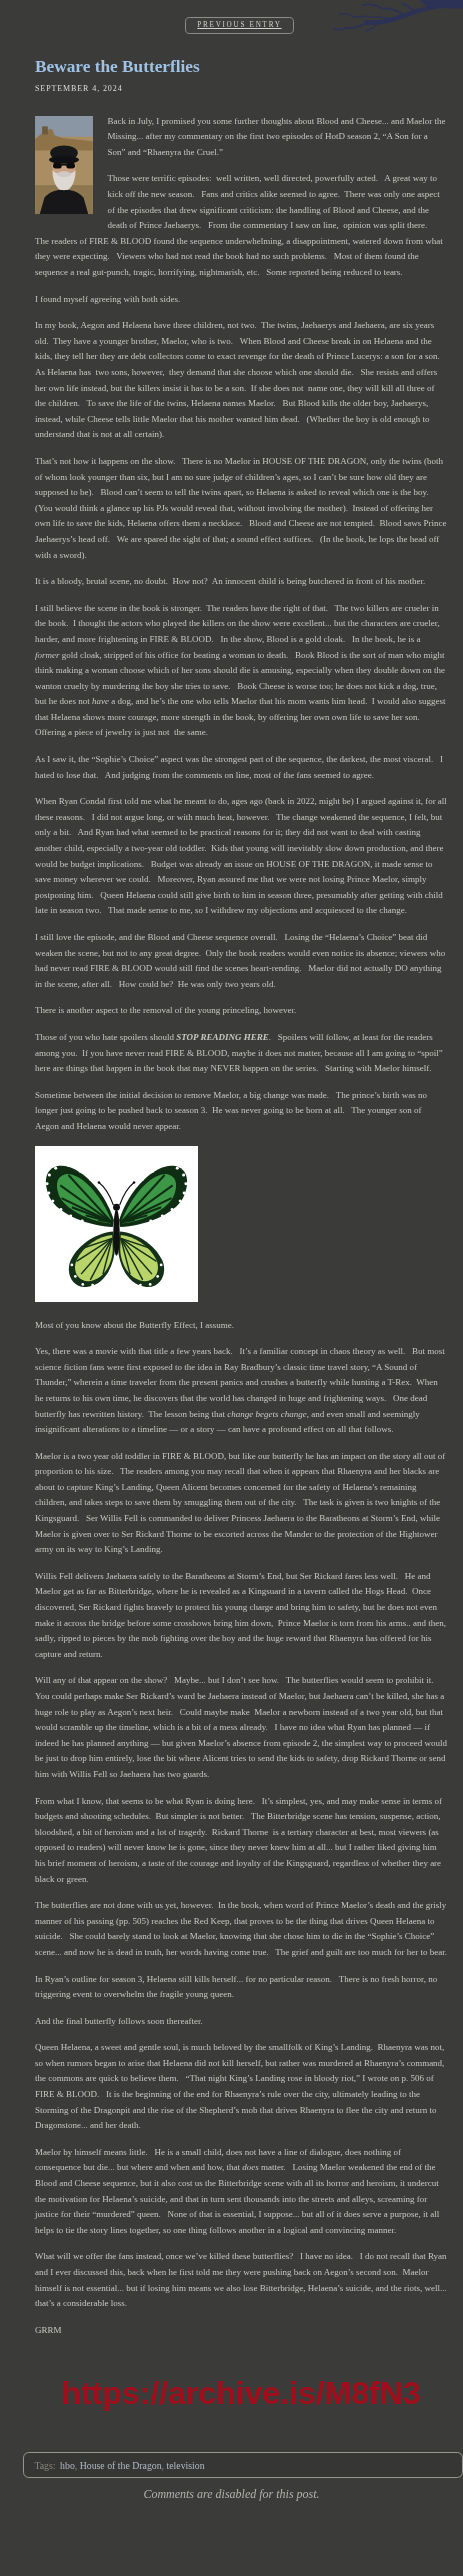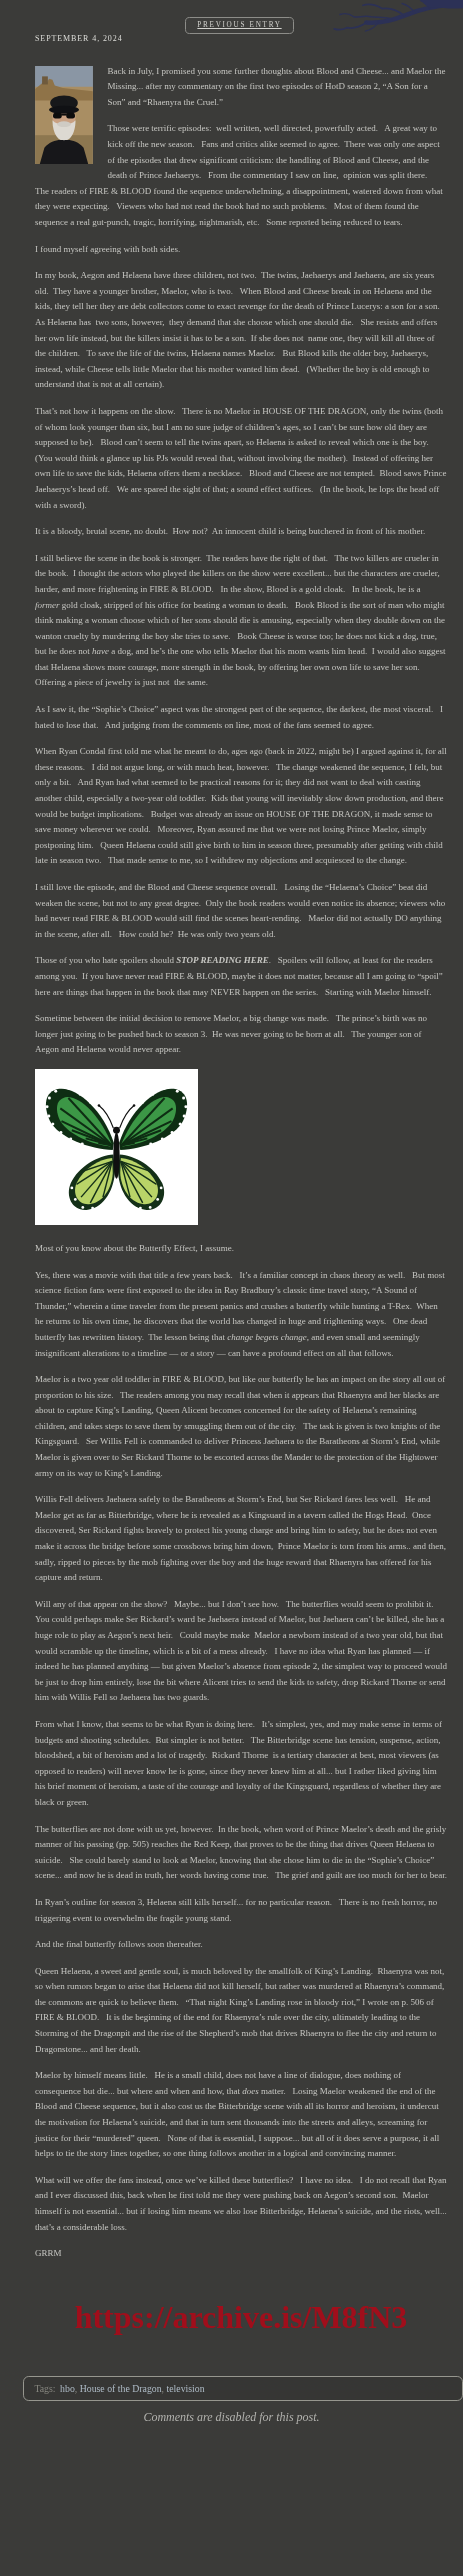--- a/index.html
+++ b/index.html
@@ -33,21 +33,21 @@
     font-size:9px; line-height:15.6px; margin:8px 0 11px;
     white-space:pre-wrap; color:#c6c6c2;
   }
   .article em{font-style:italic;}
   .butterfly-wrap{
     width:163px; height:156px; background:#ffffff; margin:5.8px 0 16px;
   }
   .signature{}
   .archive-url{
     display:block; text-align:center; text-decoration:none;
-    font-family:Liberation Serif, serif;
+    font-family:Liberation Sans, sans-serif;
     font-weight:bold; font-size:32px; color:#a00e1b;
     margin:37px 5.8px 0; letter-spacing:0;
   }
   .tags-box{
     margin:40px 0 0 23px; border:1.2px solid #96968e; border-radius:5.8px;
     padding:6.3px 10.4px; font-size:9.8px; background:rgba(0,0,0,0.07);
   }
   .tags-label{color:#86867f; margin-right:4.6px;}
   .tag-link{color:#aebbc6; text-decoration:none;}
   .tag-sep{color:#86867f;}
@@ -70,20 +70,21 @@
     <path d="M222,14 C218,8 212,3 206,1" stroke-width="2"></path>
   </g>
   <path d="M206,0 L280,0 L280,14 C252,17 236,10 222,13 C214,9 209,4 206,0 Z" fill="#2c3156"></path>
 </svg>
 
 <div class="topnav">
   <a class="prev-btn" href="#">PREVIOUS ENTRY</a>
 </div>
 
 <div class="post">
+  <h1 class="post-title">Beware the Butterflies</h1>
   <div class="post-date">SEPTEMBER 4, 2024</div>
 
   <div class="article">
 
     <svg class="avatar" viewBox="0 0 100 170" xmlns="http://www.w3.org/2000/svg">
       <rect width="100" height="170" fill="#8a96a4"></rect>
       <rect y="36" width="100" height="134" fill="#a98e63"></rect>
       <path d="M0,40 L14,28 L20,30 L24,22 L30,24 L34,34 L48,38 L100,44 L100,60 L0,60 Z" fill="#8f7348"></path>
       <rect x="12" y="18" width="10" height="14" fill="#6f5a3c"></rect>
       <rect y="120" width="100" height="50" fill="#7c6844" opacity="0.6"></rect>
@@ -101,20 +102,21 @@
   <p><span>Back in July, I promised you some further thoughts about Blood and Cheese... and Maelor the Missing... after my commentary on the first two episodes of HotD season 2, “A Son for a Son” and “Rhaenyra the Cruel.”</span></p>
       <p><span>Those were terrific episodes:  well written, well directed, powerfully acted.   A great way to kick off the new season.   Fans and critics alike seemed to agree.  There was only one aspect of the episodes that drew significant criticism: the handling of Blood and Cheese, and the death of Prince Jaehaerys.   From the commentary I saw on line,  opinion was split there.   The readers of FIRE &amp; BLOOD found the sequence underwhelming, a disappointment, watered down from what they were expecting.   Viewers who had not read the book had no such problems.   Most of them found the sequence a real gut-punch, tragic, horrifying, nightmarish, etc.   Some reported being reduced to tears.</span></p>
       <p><span>I found myself agreeing with both sides.</span></p>
       <p><span>In my book, Aegon and Helaena have three children, not two.  The twins, Jaehaerys and Jaehaera, are six years old.  They have a younger brother, Maelor, who is two.   When Blood and Cheese break in on Helaena and the kids, they tell her they are debt collectors come to exact revenge for the death of Prince Lucerys: a son for a son.  As Helaena has  two sons, however,  they demand that she choose which one should die.   She resists and offers her own life instead, but the killers insist it has to be a son.  If she does not  name one, they will kill all three of the children.   To save the life of the twins, Helaena names Maelor.   But Blood kills the older boy, Jaehaerys, instead, while Cheese tells little Maelor that his mother wanted him dead.   (Whether the boy is old enough to understand that is not at all certain).</span></p>
       <p><span>That’s not how it happens on the show.   There is no Maelor in HOUSE OF THE DRAGON, only the twins (both of whom look younger than six, but I am no sure judge of children’s ages, so I can’t be sure how old they are supposed to be).   Blood can’t seem to tell the twins apart, so Helaena is asked to reveal which one is the boy.  (You would think a glance up his PJs would reveal that, without involving the mother).  Instead of offering her own life to save the kids, Helaena offers them a necklace.   Blood and Cheese are not tempted.  Blood saws Prince Jaehaerys’s head off.   We are spared the sight of that; a sound effect suffices.   (In the book, he lops the head off with a sword).</span></p>
       <p><span>It is a bloody, brutal scene, no doubt.  How not?  An innocent child is being butchered in front of his mother.</span></p>
       <p><span>I still believe the scene in the book is stronger.  The readers have the right of that.   The two killers are crueler in the book.  I thought the actors who played the killers on the show were excellent... but the characters are crueler, harder, and more frightening in FIRE &amp; BLOOD.   In the show, Blood is a gold cloak.   In the book, he is a </span><em>former</em><span> gold cloak, stripped of his office for beating a woman to death.   Book Blood is the sort of man who might think making a woman choose which of her sons should die is amusing, especially when they double down on the wanton cruelty by murdering the boy she tries to save.   Book Cheese is worse too; he does not kick a dog, true, but he does not </span><em>have</em><span> a dog, and he’s the one who tells Maelor that his mom wants him head.  I would also suggest that Helaena shows more courage, more strength in the book, by offering her own own life to save her son.   Offering a piece of jewelry is just not  the same.</span></p>
       <p><span>As I saw it, the “Sophie’s Choice” aspect was the strongest part of the sequence, the darkest, the most visceral.   I hated to lose that.   And judging from the comments on line, most of the fans seemed to agree.</span></p>
       <p><span>When Ryan Condal first told me what he meant to do, ages ago (back in 2022, might be) I argued against it, for all these reasons.   I did not argue long, or with much heat, however.   The change weakened the sequence, I felt, but only a bit.   And Ryan had what seemed to be practical reasons for it; they did not want to deal with casting another child, especially a two-year old toddler.  Kids that young will inevitably slow down production, and there would be budget implications.   Budget was already an issue on HOUSE OF THE DRAGON, it made sense to save money wherever we could.   Moreover, Ryan assured me that we were not losing Prince Maelor, simply postponing him.   Queen Helaena could still give birth to him in season three, presumably after getting with child late in season two.   That made sense to me, so I withdrew my objections and acquiesced to the change.</span></p>
       <p><span>I still love the episode, and the Blood and Cheese sequence overall.   Losing the “Helaena’s Choice” beat did weaken the scene, but not to any great degree.  Only the book readers would even notice its absence; viewers who had never read FIRE &amp; BLOOD would still find the scenes heart-rending.   Maelor did not actually DO anything in the scene, after all.   How could he?  He was only two years old.</span></p>
+      <p><span>There is another aspect to the removal of the young princeling, however.</span></p>
       <p><span>Those of you who hate spoilers should </span><em style="font-weight: bold;">STOP READING HERE</em><span>.   Spoilers will follow, at least for the readers among you.  If you have never read FIRE &amp; BLOOD, maybe it does not matter, because all I am going to “spoil” here are things that happen in the book that may NEVER happen on the series.   Starting with Maelor himself.</span></p>
       <p><span>Sometime between the initial decision to remove Maelor, a big change was made.   The prince’s birth was no longer just going to be pushed back to season 3.  He was never going to be born at all.   The younger son of Aegon and Helaena would never appear.</span></p>
   <div class="butterfly-wrap">
     <svg viewBox="0 0 283 270" width="163" height="156" xmlns="http://www.w3.org/2000/svg">
       <rect width="283" height="270" fill="#ffffff"></rect>
       <g stroke="#111111" stroke-width="2" fill="none">
         <path d="M136,102 C128,80 120,70 111,63"></path>
         <path d="M147,102 C155,80 163,70 172,63"></path>
       </g>
       <circle cx="111" cy="63" r="2.2" fill="#111"></circle>
@@ -204,21 +206,21 @@
       <circle cx="141.5" cy="106" r="6" fill="#101010"></circle>
     </svg>
   </div>
 <p><span>Most of you know about the Butterfly Effect, I assume.</span></p>
       <p><span>Yes, there was a movie with that title a few years back.   It’s a familiar concept in chaos theory as well.   But most science fiction fans were first exposed to the idea in Ray Bradbury’s classic time travel story, “A Sound of Thunder,” wherein a time traveler from the present panics and crushes a butterfly while hunting a T-Rex.  When he returns to his own time, he discovers that the world has changed in huge and frightening ways.   One dead butterfly has rewritten history.  The lesson being that </span><em>change begets change</em><span>, and even small and seemingly insignificant alterations to a timeline — or a story — can have a profound effect on all that follows.</span></p>
       <p><span>Maelor is a two year old toddler in FIRE &amp; BLOOD, but like our butterfly he has an impact on the story all out of proportion to his size.   The readers among you may recall that when it appears that Rhaenyra and her blacks are about to capture King’s Landing, Queen Alicent becomes concerned for the safety of Helaena’s remaining children, and takes steps to save them by smuggling them out of the city.   The task is given is two knights of the Kingsguard.   Ser Willis Fell is commanded to deliver Princess Jaehaera to the Baratheons at Storm’s End, while Maelor is given over to Ser Rickard Thorne to be escorted across the Mander to the protection of the Hightower army on its way to King’s Landing.</span></p>
       <p><span>Willis Fell delivers Jaehaera safely to the Baratheons at Storm’s End, but Ser Rickard fares less well.   He and Maelor get as far as Bitterbridge, where he is revealed as a Kingsuard in a tavern called the Hogs Head.  Once discovered, Ser Rickard fights bravely to protect his young charge and bring him to safety, but he does not even make it across the bridge before some crossbows bring him down,  Prince Maelor is torn from his arms.. and then, sadly, ripped to pieces by the mob fighting over the boy and the huge reward that Rhaenyra has offered for his capture and return.</span></p>
       <p><span>Will any of that appear on the show?   Maybe... but I don’t see how.   The butterflies would seem to prohibit it.  You could perhaps make Ser Rickard’s ward be Jaehaera instead of Maelor, but Jaehaera can’t be killed, she has a huge role to play as Aegon’s next heir.   Could maybe make  Maelor a newborn instead of a two year old, but that would scramble up the timeline, which is a bit of a mess already.   I have no idea what Ryan has planned — if indeed he has planned anything — but given Maelor’s absence from episode 2, the simplest way to proceed would be just to drop him entirely, lose the bit where Alicent tries to send the kids to safety, drop Rickard Thorne or send him with Willis Fell so Jaehaera has two guards.</span></p>
       <p><span>From what I know, that seems to be what Ryan is doing here.   It’s simplest, yes, and may make sense in terms of budgets and shooting schedules.  But simpler is not better.   The Bitterbridge scene has tension, suspense, action, bloodshed, a bit of heroism and a lot of tragedy.  Rickard Thorne  is a tertiary character at best, most viewers (as opposed to readers) will never know he is gone, since they never knew him at all... but I rather liked giving him his brief moment of heroism, a taste of the courage and loyalty of the Kingsguard, regardless of whether they are black or green.</span></p>
       <p><span>The butterflies are not done with us yet, however.  In the book, when word of Prince Maelor’s death and the grisly manner of his passing (pp. 505) reaches the Red Keep, that proves to be the thing that drives Queen Helaena to suicide.   She could barely stand to look at Maelor, knowing that she chose him to die in the “Sophie’s Choice” scene... and now he is dead in truth, her words having come true.   The grief and guilt are too much for her to bear.</span></p>
-      <p><span>In Ryan’s outline for season 3, Helaena still kills herself... for no particular reason.   There is no fresh horror, no triggering event to overwhelm the fragile young stand.</span></p>
+      <p><span>In Ryan’s outline for season 3, Helaena still kills herself... for no particular reason.   There is no fresh horror, no triggering event to overwhelm the fragile young queen.</span></p>
       <p><span>And the final butterfly follows soon thereafter.</span></p>
       <p><span>Queen Helaena, a sweet and gentle soul, is much beloved by the smallfolk of King’s Landing.  Rhaenyra was not, so when rumors began to arise that Helaena did not kill herself, but rather was murdered at Rhaenyra’s command, the commons are quick to believe them.   “That night King’s Landing rose in bloody riot,” I wrote on p. 506 of FIRE &amp; BLOOD.   It is the beginning of the end for Rhaenyra’s rule over the city, ultimately leading to the Storming of the Dragonpit and the rise of the Shepherd’s mob that drives Rhaenyra to flee the city and return to Dragonstone... and her death.</span></p>
       <p><span>Maelor by himself means little.   He is a small child, does not have a line of dialogue, does nothing of consequence but die... but where and when and how, that </span><em>does</em><span> matter.   Losing Maelor weakened the end of the Blood and Cheese sequence, but it also cost us the Bitterbridge scene with all its horror and heroism, it undercut the motivation for Helaena’s suicide, and that in turn sent thousands into the streets and alleys, screaming for justice for their “murdered” queen.   None of that is essential, I suppose... but all of it does serve a purpose, it all helps to tie the story lines together, so one thing follows another in a logical and convincing manner.</span></p>
       <p><span>What will we offer the fans instead, once we’ve killed these butterflies?   I have no idea.   I do not recall that Ryan and I ever discussed this, back when he first told me they were pushing back on Aegon’s second son.  Maelor himself is not essential... but if losing him means we also lose Bitterbridge, Helaena’s suicide, and the riots, well... that’s a considerable loss.</span></p>
     </div>
 
   <p class="signature" style="font-size:9px; line-height:15.6px;">GRRM</p>
 
   <a class="archive-url" href="#">https://archive.is/M8fN3</a>
 </div>

